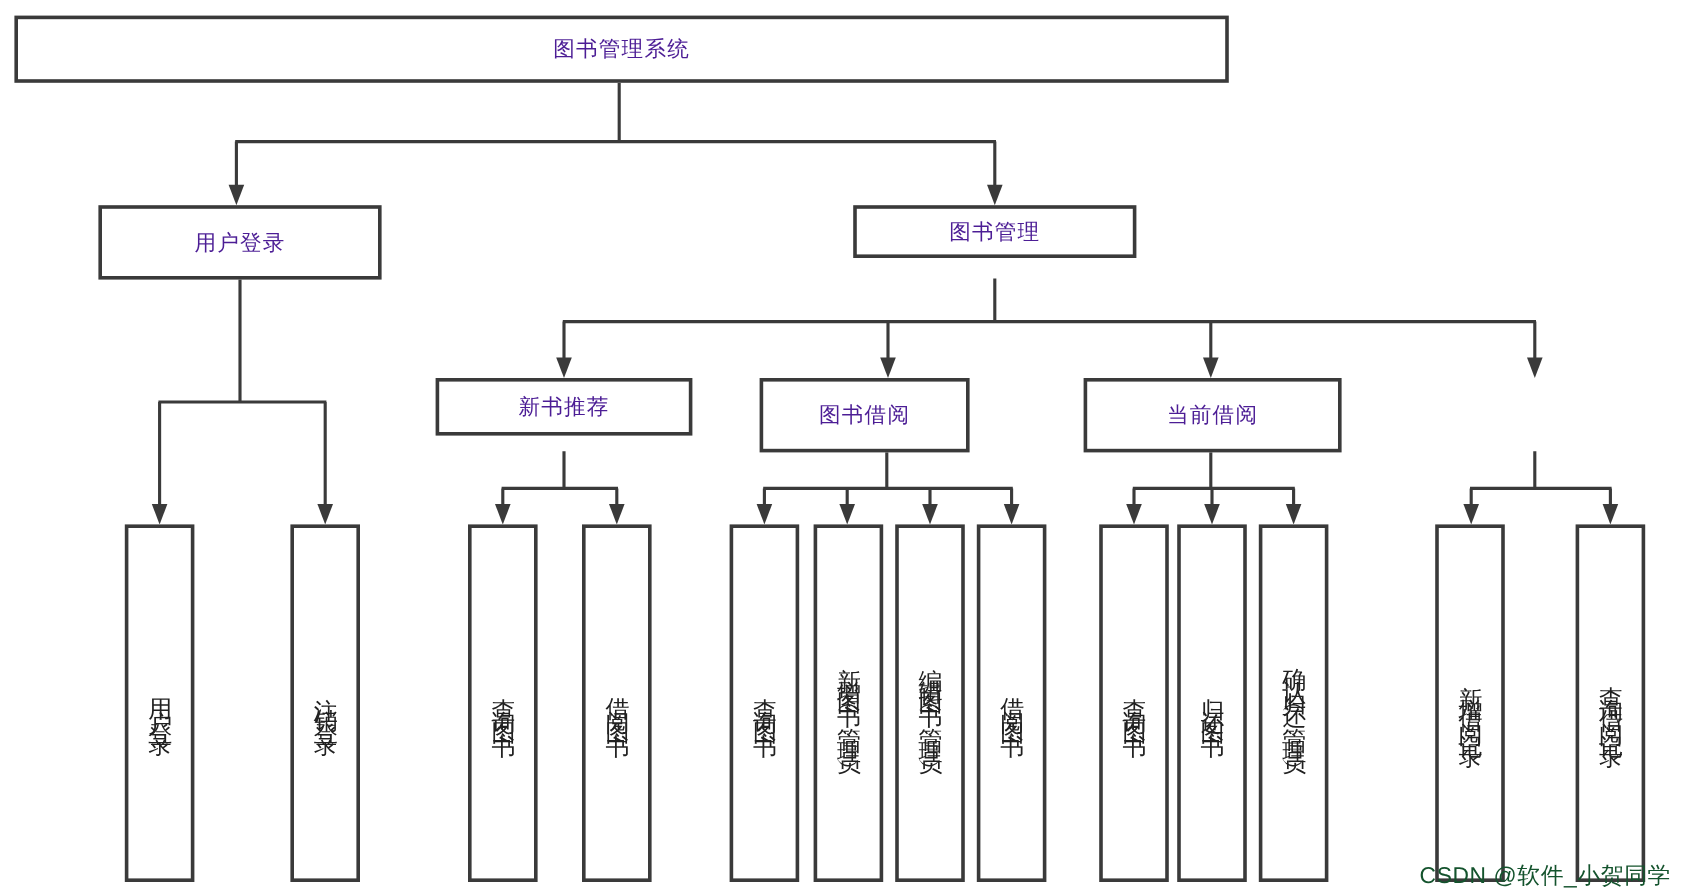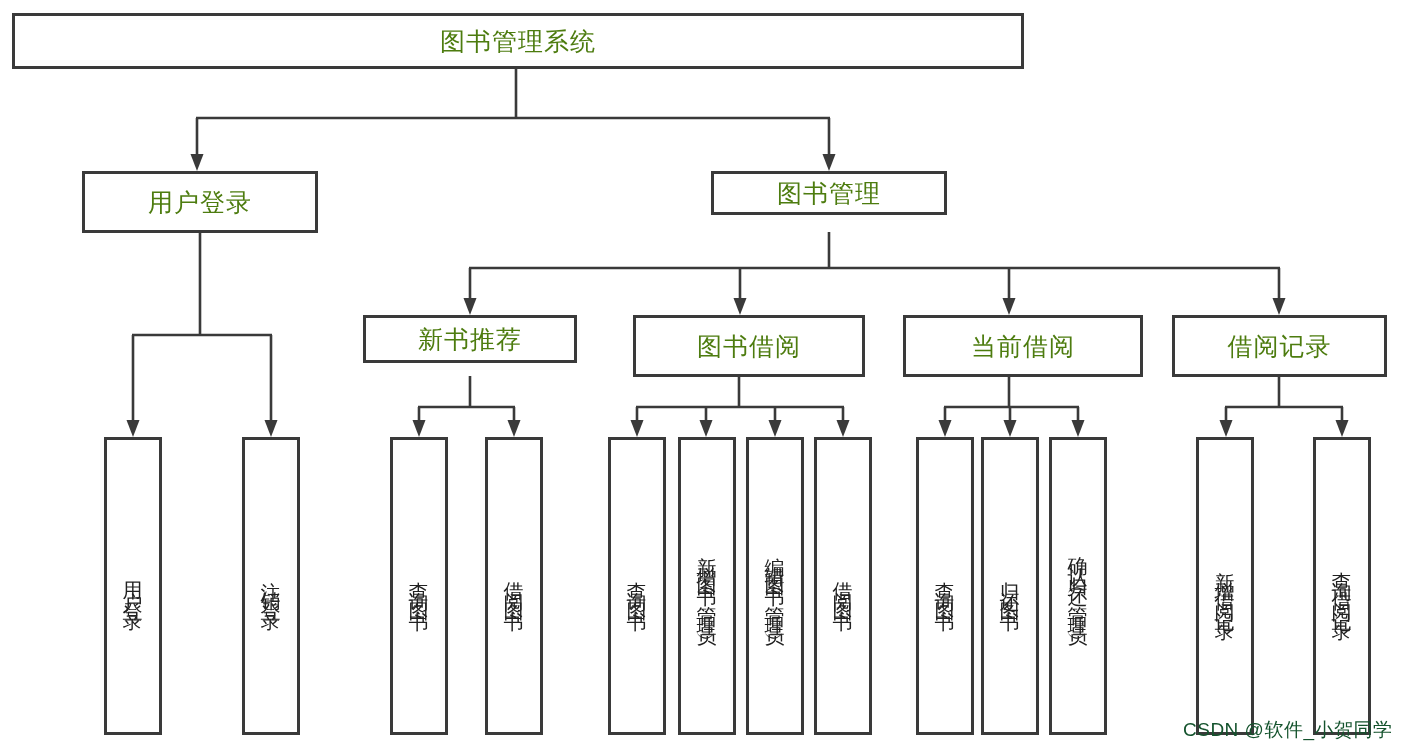--- a/index.html
+++ b/index.html
@@ -5,21 +5,21 @@
   html,body{margin:0;padding:0;background:#ffffff;}
   #stage{
     position:relative;width:1405px;height:747px;background:#ffffff;overflow:hidden;
     font-family:"Liberation Sans","DejaVu Sans",sans-serif;color:#212121;
   }
   #connectors{position:absolute;left:0;top:0;width:1405px;height:747px;}
   .node{
     position:absolute;box-sizing:border-box;border:3px solid #3a3a3a;background:#ffffff;
     display:flex;align-items:center;justify-content:center;
   }
-  .hlabel{font-size:25px;letter-spacing:1px;white-space:nowrap;color:#4d7c0f;}
+  .hlabel{font-size:18px;letter-spacing:1px;white-space:nowrap;color:#4c1d95;}
   .root-box{font-size:21px;}
   .leaf{top:437px;height:298px;width:58px;}
   .vlabel{
     writing-mode:vertical-rl;text-orientation:mixed;
     font-size:20px;letter-spacing:10px;line-height:1;white-space:nowrap;color:#212121;
   }
   .watermark{
     position:absolute;left:1183px;top:717px;z-index:10;
     font-size:19px;color:#14532d;letter-spacing:0.5px;white-space:nowrap;
   }
@@ -94,28 +94,25 @@
   <div class="node" style="left:82px;top:171px;width:236px;height:62px;">
     <span class="hlabel">用户登录</span>
   </div>
   <div class="node" style="left:711px;top:171px;width:236px;height:44px;">
     <span class="hlabel">图书管理</span>
   </div>
 
   <div class="node" style="left:363px;top:315px;width:214px;height:48px;">
     <span class="hlabel">新书推荐</span>
   </div>
-  <div class="node" style="left:633px;top:315px;width:232px;height:62px;">
+  <div class="node" style="left:633px;top:315px;width:175px;height:62px;">
     <span class="hlabel">图书借阅</span>
   </div>
-  <div class="node" style="left:903px;top:315px;width:240px;height:62px;">
+  <div class="node" style="left:903px;top:315px;width:215px;height:62px;">
     <span class="hlabel">当前借阅</span>
-  </div>
-  <div class="node" style="left:1172px;top:315px;width:215px;height:62px;">
-    <span class="hlabel">借阅记录</span>
   </div>
 
   <div class="node leaf" style="left:104px;">
     <span class="vlabel">用户登录</span>
   </div>
   <div class="node leaf" style="left:242px;">
     <span class="vlabel">注销登录</span>
   </div>
 
   <div class="node leaf" style="left:390px;">

